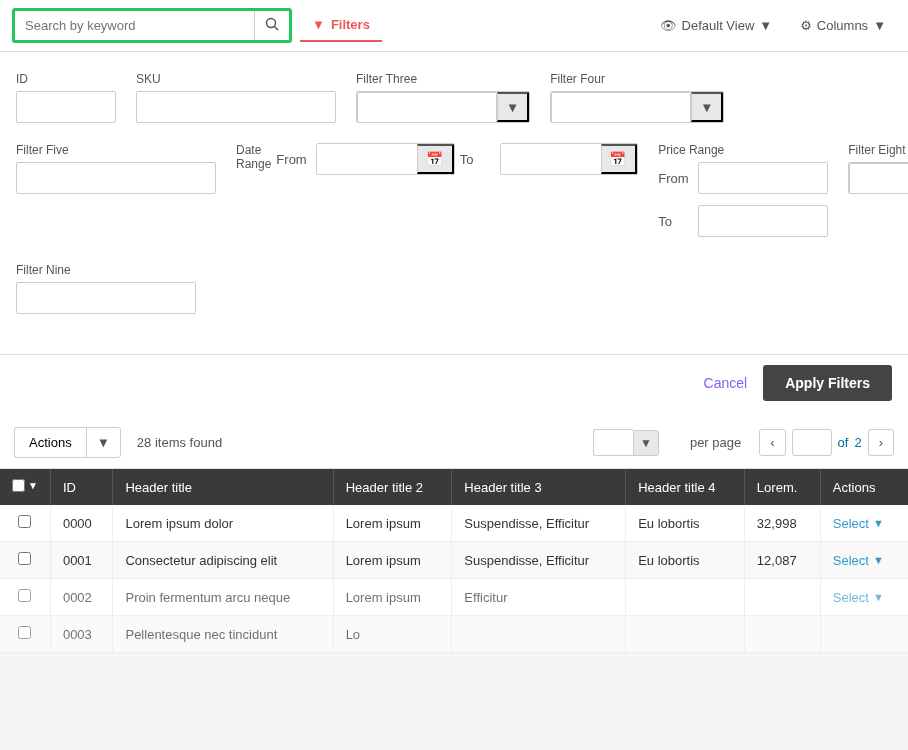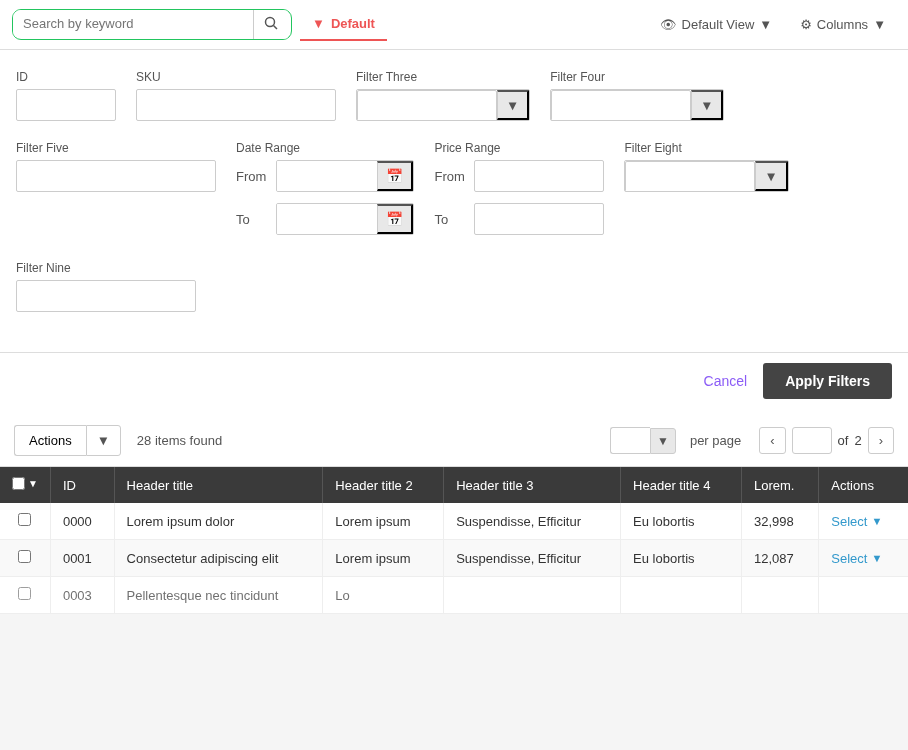--- a/index.html
+++ b/index.html
@@ -3,22 +3,22 @@
   <meta charset="utf-8">
   <style>
     * { box-sizing: border-box; margin: 0; padding: 0; }
     body { font-family: Arial, sans-serif; font-size: 13px; background: #f5f5f5; color: #333; }
 
     .top-bar {
       display: flex; align-items: center; background: #fff;
       border-bottom: 1px solid #ddd; padding: 8px 12px; gap: 8px;
     }
     .search-wrapper {
-      display: flex; align-items: flex-start; border: 1px solid #22c55e;
-      border-radius: 9px; overflow: hidden; flex: 0 0 280px;
+      display: flex; align-items: center; border: 3px solid #22c55e;
+      border-radius: 3px; overflow: hidden; flex: 0 0 280px;
     }
     .search-wrapper input {
       border: none; outline: none; padding: 6px 10px; font-size: 13px; width: 240px;
     }
     .search-wrapper button {
       background: #fff; border: none; border-left: 1px solid #ccc;
       padding: 6px 10px; cursor: pointer; color: #555;
     }
     .tab-filters {
       display: flex; align-items: center; border-bottom: 2px solid #e55;
@@ -52,21 +52,21 @@
       display: flex; border: 1px solid #ccc; border-radius: 2px; overflow: hidden; height: 32px;
     }
     .select-wrapper input {
       border: none; outline: none; padding: 5px 8px; font-size: 13px; flex: 1;
     }
     .select-wrapper .dropdown-btn {
       background: #e8e8e8; border-left: 1px solid #ccc; padding: 0 8px;
       cursor: pointer; display: flex; align-items: center; color: #555;
     }
 
-    .date-range-group { display: flex; flex-direction: column; gap: 5px; }
+    .date-range-group { display: flex; flex-direction: row; gap: 5px; }
     .date-range-group label { font-size: 12px; color: #555; }
     .date-row { display: flex; align-items: center; gap: 8px; margin-bottom: 6px; }
     .date-row span { font-size: 13px; color: #555; width: 32px; }
     .date-input-wrapper {
       display: flex; border: 1px solid #ccc; border-radius: 2px; overflow: hidden; height: 32px;
     }
     .date-input-wrapper input {
       border: none; outline: none; padding: 5px 8px; font-size: 13px; width: 100px;
     }
     .date-input-wrapper .cal-btn {
@@ -112,31 +112,31 @@
     .pagination-wrapper { display: flex; align-items: center; gap: 8px; }
     .per-page-wrapper { display: flex; align-items: center; }
     .per-page-input {
       border: 1px solid #ccc; border-right: none; padding: 5px 8px;
       font-size: 13px; width: 40px; text-align: center; outline: none; border-radius: 3px 0 0 3px;
     }
     .per-page-dropdown {
       border: 1px solid #ccc; background: #e8e8e8; padding: 5px 6px;
       cursor: pointer; border-radius: 0 3px 3px 0; color: #555; font-size: 12px;
     }
-    .per-page-label { font-size: 13px; color: #555; margin-left: 6px; }
+    .per-page-label { font-size: 13px; color: #555; margin-left: 23px; }
     .page-nav { display: flex; align-items: center; gap: 6px; margin-left: 10px; }
     .page-nav-btn {
       border: 1px solid #ccc; background: #fff; padding: 5px 10px;
       cursor: pointer; border-radius: 3px; color: #555; font-size: 13px;
     }
     .page-input {
       border: 1px solid #ccc; border-radius: 3px; padding: 5px 8px;
       width: 40px; text-align: center; font-size: 13px; outline: none;
     }
-    .page-of { font-size: 13px; color: #404040; }
+    .page-of { font-size: 13px; color: #0369a1; }
 
     .data-table { width: 100%; border-collapse: collapse; background: #fff; }
     .data-table th {
       background: #3a3a3a; color: #fff; padding: 10px 12px; text-align: left;
       font-size: 13px; font-weight: normal; border-right: 1px solid #555;
       white-space: nowrap;
     }
     .data-table th:last-child { border-right: none; }
     .data-table td {
       padding: 10px 12px; border-bottom: 1px solid #eee; border-right: 1px solid #eee;
@@ -170,21 +170,21 @@
     <button>
       <svg width="14" height="14" viewBox="0 0 14 14" fill="none">
         <circle cx="6" cy="6" r="4.5" stroke="#555" stroke-width="1.5"></circle>
         <line x1="9.5" y1="9.5" x2="13" y2="13" stroke="#555" stroke-width="1.5"></line>
       </svg>
     </button>
   </div>
 
   <div class="tab-filters">
     <span>▼</span>
-    <span>Default</span>
+    <span>Filters</span>
   </div>
 
   <div style="flex:1"></div>
 
   <button class="view-btn">
     <span>👁</span>
     <span>Default View</span>
     <span>▼</span>
   </button>
 
@@ -351,20 +351,35 @@
           <td>12,087</td>
           <td>
             <div class="select-action">
               <span>Select</span>
               <span class="chevron">▼</span>
             </div>
           </td>
         </tr>
         <tr class="partial-row">
           <td style="text-align: center;"><input type="checkbox" style=""></td>
+          <td>0002</td>
+          <td>Proin fermentum arcu neque</td>
+          <td>Lorem ipsum</td>
+          <td>Efficitur</td>
+          <td></td>
+          <td></td>
+          <td>
+            <div class="select-action">
+              <span>Select</span>
+              <span class="chevron">▼</span>
+            </div>
+          </td>
+        </tr>
+        <tr class="partial-row">
+          <td style="text-align: center;"><input type="checkbox" style=""></td>
           <td>0003</td>
           <td>Pellentesque nec tincidunt</td>
           <td>Lo</td>
           <td></td>
           <td></td>
           <td></td>
           <td></td>
         </tr>
       </tbody>
   </table>

